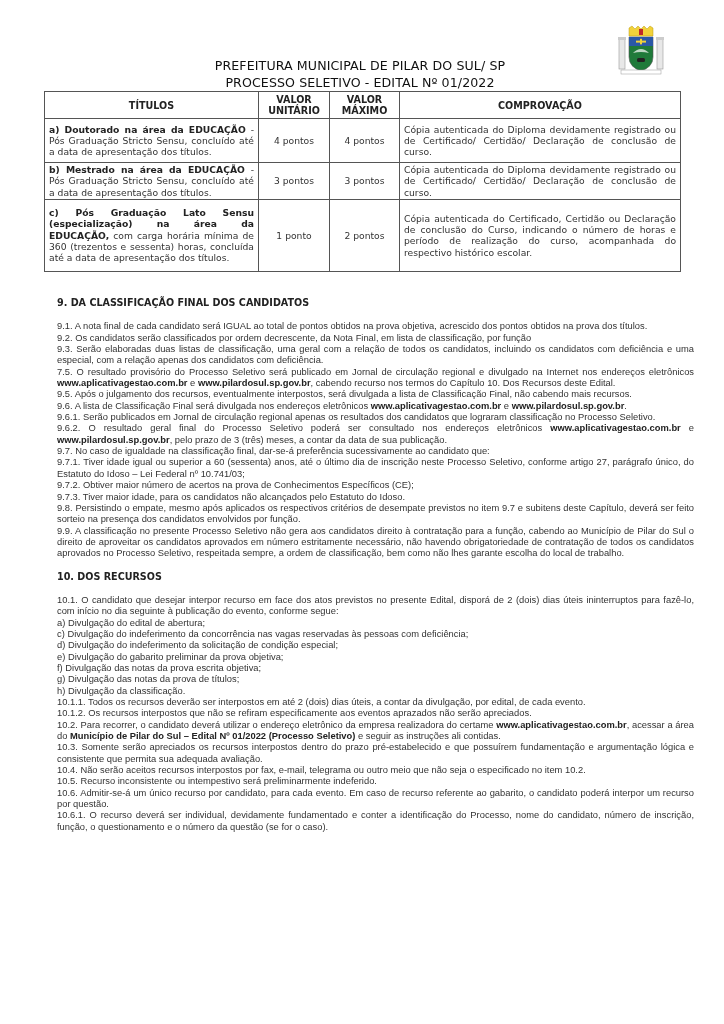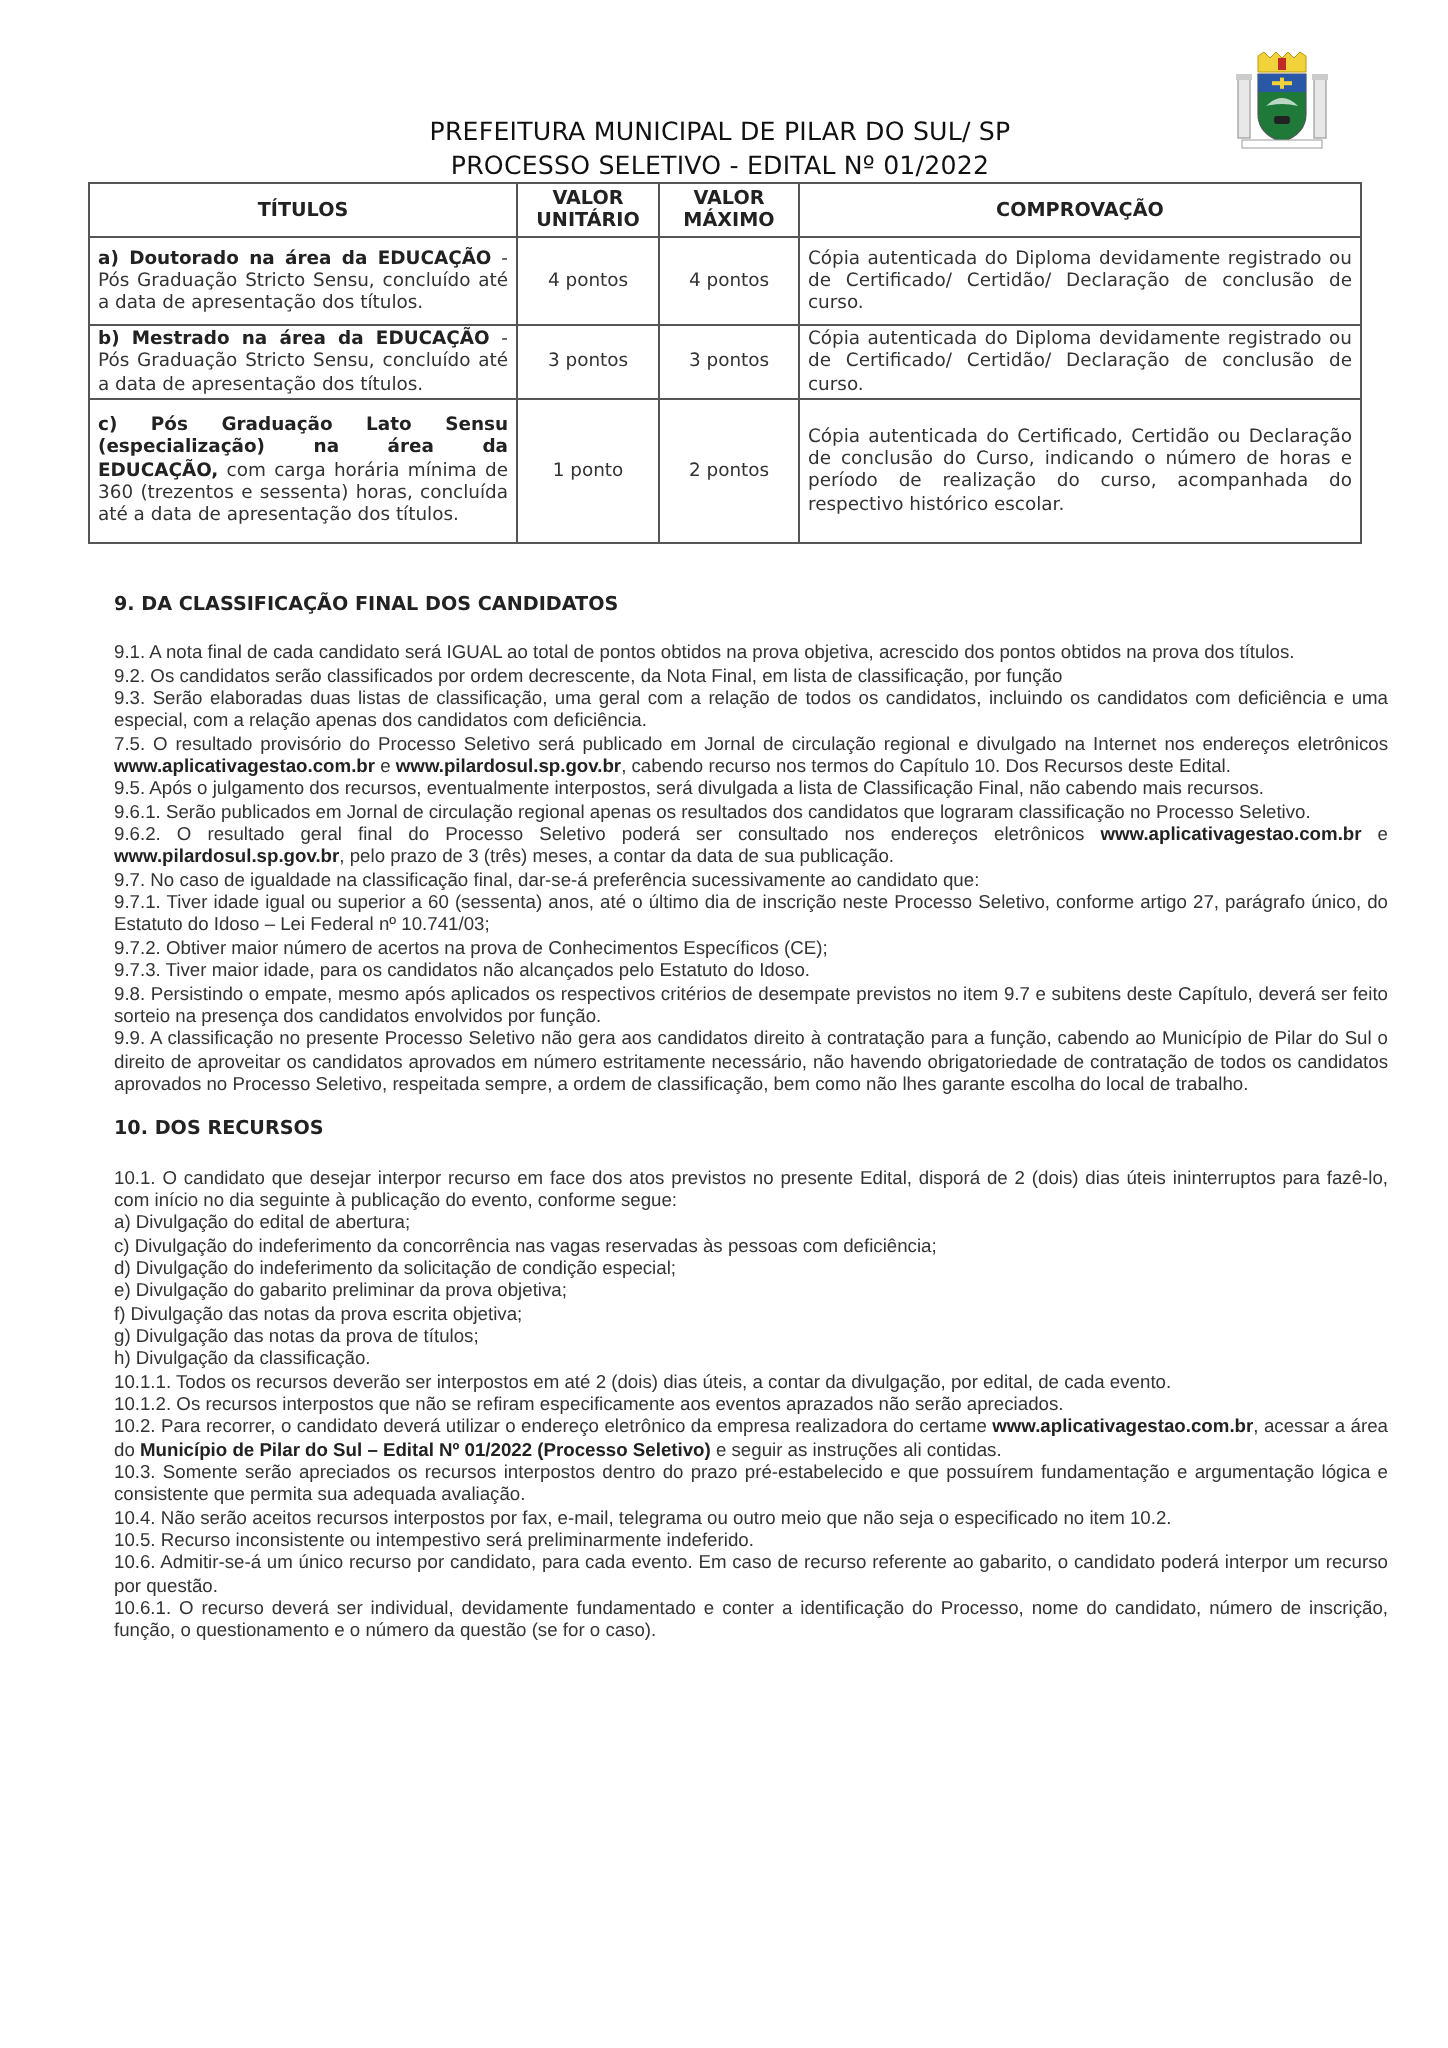--- a/index.html
+++ b/index.html
@@ -84,20 +84,21 @@
   </tbody>
 </table>
 
 <div class="body">
   <div class="sec-title">9. DA CLASSIFICAÇÃO FINAL DOS CANDIDATOS</div>
   <p class="p">9.1. A nota final de cada candidato será IGUAL ao total de pontos obtidos na prova objetiva, acrescido dos pontos obtidos na prova dos títulos.</p>
   <p class="p">9.2. Os candidatos serão classificados por ordem decrescente, da Nota Final, em lista de classificação, por função</p>
   <p class="p">9.3. Serão elaboradas duas listas de classificação, uma geral com a relação de todos os candidatos, incluindo os candidatos com deficiência e uma especial, com a relação apenas dos candidatos com deficiência.</p>
   <p class="p"><span>7.5. O resultado provisório do Processo Seletivo será publicado em Jornal de circulação regional e divulgado na Internet nos endereços eletrônicos </span><b>www.aplicativagestao.com.br</b><span> e </span><b>www.pilardosul.sp.gov.br</b><span>, cabendo recurso nos termos do Capítulo 10. Dos Recursos deste Edital.</span></p>
   <p class="p">9.5. Após o julgamento dos recursos, eventualmente interpostos, será divulgada a lista de Classificação Final, não cabendo mais recursos.</p>
+  <p class="p"><span>9.6. A lista de Classificação Final será divulgada nos endereços eletrônicos </span><b>www.aplicativagestao.com.br</b><span> e </span><b>www.pilardosul.sp.gov.br</b><span>.</span></p>
   <p class="p">9.6.1. Serão publicados em Jornal de circulação regional apenas os resultados dos candidatos que lograram classificação no Processo Seletivo.</p>
   <p class="p"><span>9.6.2. O resultado geral final do Processo Seletivo poderá ser consultado nos endereços eletrônicos </span><b>www.aplicativagestao.com.br</b><span> e </span><b>www.pilardosul.sp.gov.br</b><span>, pelo prazo de 3 (três) meses, a contar da data de sua publicação.</span></p>
   <p class="p">9.7. No caso de igualdade na classificação final, dar-se-á preferência sucessivamente ao candidato que:</p>
   <p class="p">9.7.1. Tiver idade igual ou superior a 60 (sessenta) anos, até o último dia de inscrição neste Processo Seletivo, conforme artigo 27, parágrafo único, do Estatuto do Idoso – Lei Federal nº 10.741/03;</p>
   <p class="p">9.7.2. Obtiver maior número de acertos na prova de Conhecimentos Específicos (CE);</p>
   <p class="p">9.7.3. Tiver maior idade, para os candidatos não alcançados pelo Estatuto do Idoso.</p>
   <p class="p">9.8. Persistindo o empate, mesmo após aplicados os respectivos critérios de desempate previstos no item 9.7 e subitens deste Capítulo, deverá ser feito sorteio na presença dos candidatos envolvidos por função.</p>
   <p class="p">9.9. A classificação no presente Processo Seletivo não gera aos candidatos direito à contratação para a função, cabendo ao Município de Pilar do Sul o direito de aproveitar os candidatos aprovados em número estritamente necessário, não havendo obrigatoriedade de contratação de todos os candidatos aprovados no Processo Seletivo, respeitada sempre, a ordem de classificação, bem como não lhes garante escolha do local de trabalho.</p>
   <div class="gap"></div>
   <div class="sec-title">10. DOS RECURSOS</div>

